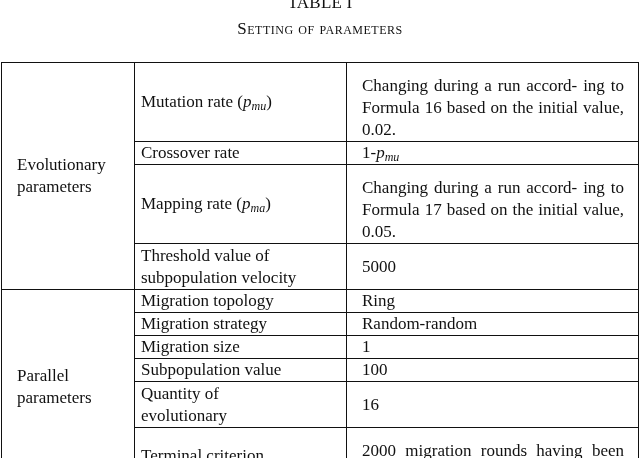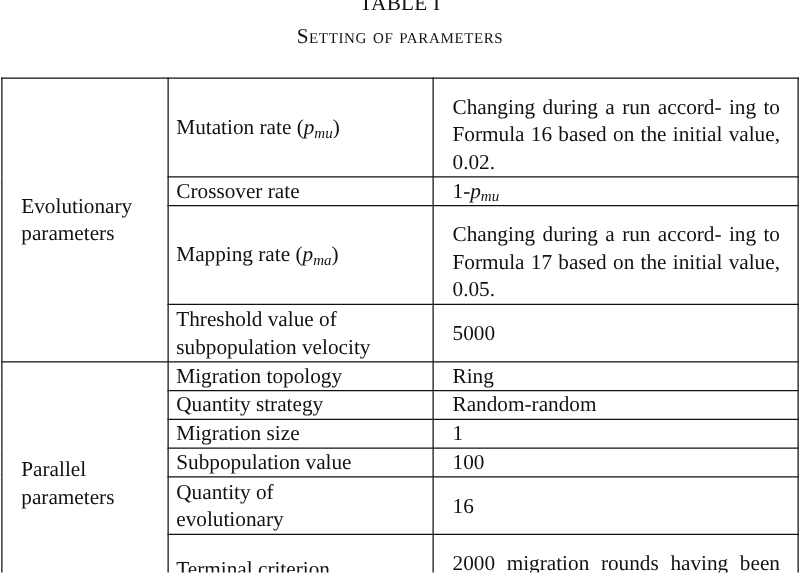--- a/index.html
+++ b/index.html
@@ -65,21 +65,21 @@
 
     <tr style="height:23px">
       <td class="group" rowspan="6">
         <span>Parallel</span><br>
         <span>parameters</span>
       </td>
       <td class="param">Migration topology</td>
       <td class="val">Ring</td>
     </tr>
     <tr style="height:23px">
-      <td class="param">Quantity strategy</td>
+      <td class="param">Migration strategy</td>
       <td class="val">Random-random</td>
     </tr>
     <tr style="height:23px">
       <td class="param">Migration size</td>
       <td class="val">1</td>
     </tr>
     <tr style="height:23px">
       <td class="param">Subpopulation value</td>
       <td class="val">100</td>
     </tr>

